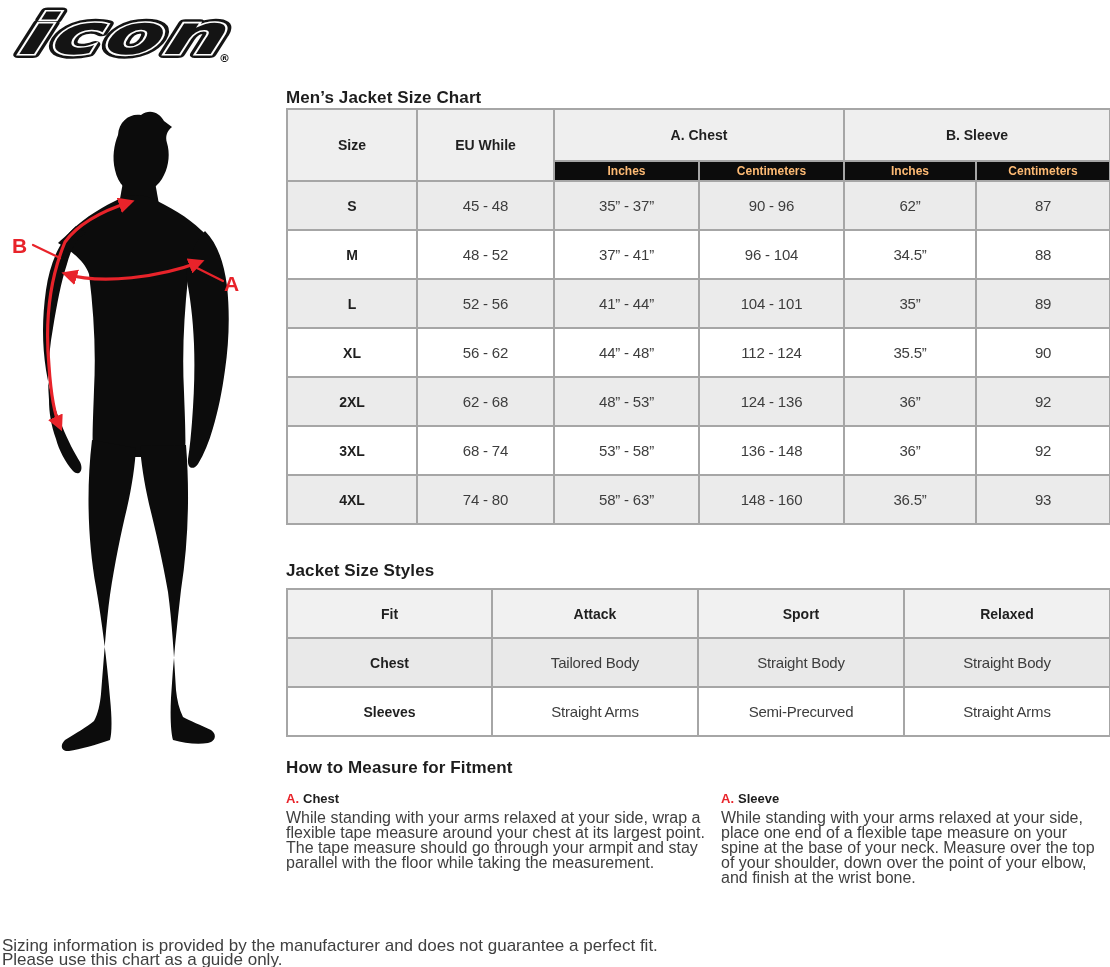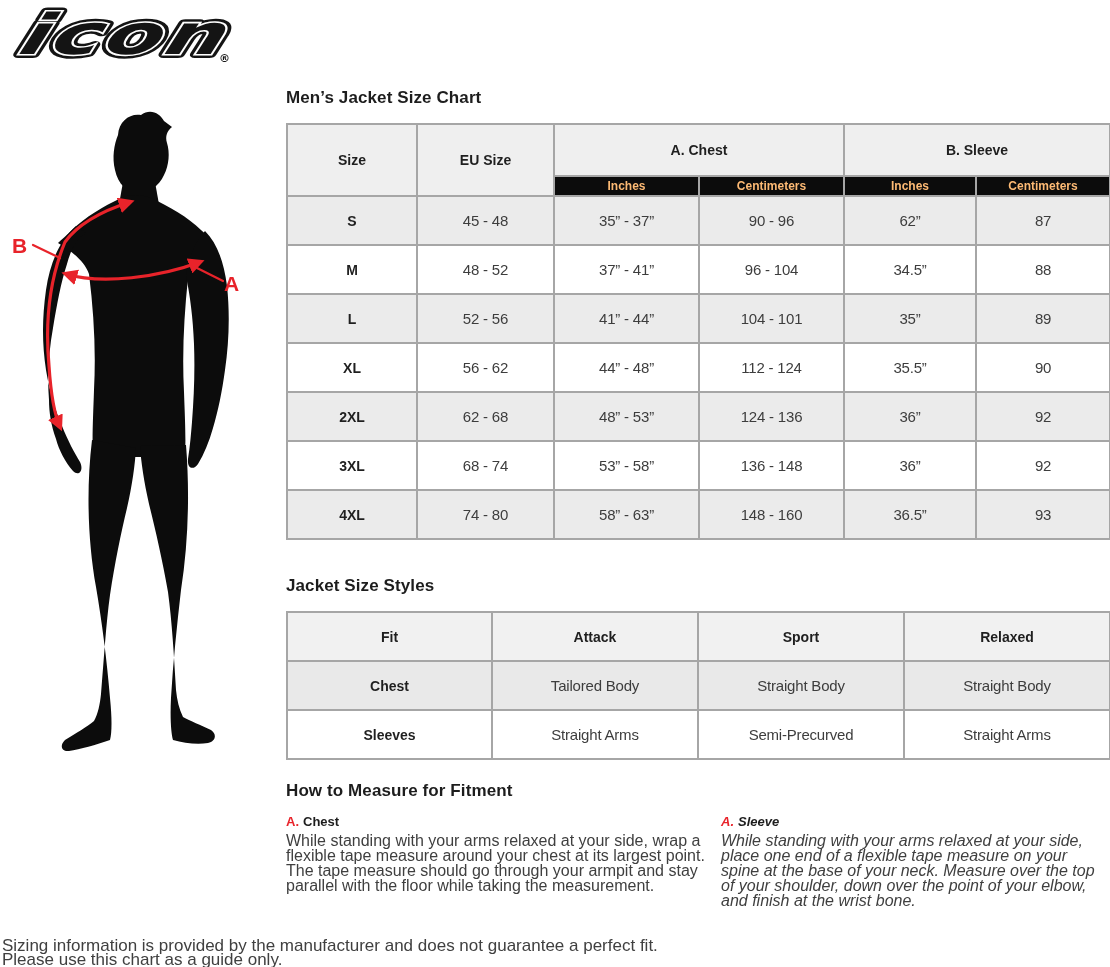--- a/index.html
+++ b/index.html
@@ -15,44 +15,44 @@
   
   #figure{position:absolute;left:0;top:90px;}
   .sil{fill:#0c0c0c;}
   .redline{fill:none;stroke:#e8232a;stroke-width:3.2;stroke-linecap:round;}
   .leader{fill:none;stroke:#e8232a;stroke-width:2.2;stroke-linecap:round;}
   .ab-label{fill:#e8232a;font-size:21px;font-weight:bold;font-family:"Liberation Sans",sans-serif;}
 
   
   #content{position:absolute;left:286px;top:88px;width:872px;}
   h2{font-size:17px;line-height:20px;font-weight:700;color:#1d1d1d;margin:0;letter-spacing:.1px;}
-  #size-chart-table{margin-top:15px;}
+  #size-chart-table{}
   #styles-title{margin-top:36px;}
-  #styles-table{margin-top:15px;padding-left:36px;}
+  #styles-table{margin-top:7px;padding-left:36px;}
   #measure-title{margin-top:21px;}
 
   table{border-collapse:collapse;width:823px;table-layout:fixed;}
   th,td{border:2px solid #a6a6a6;text-align:center;vertical-align:middle;padding:0;}
   td{font-size:15px;color:#3d3d3d;letter-spacing:-.2px;}
   .th-main{height:50px;background:#efefef;font-size:14px;color:#1f1f1f;font-weight:700;}
   .subhead th{height:18px;background:#0c0c0c;color:#fdba74;font-size:12px;font-weight:700;letter-spacing:0;}
   .size-table td{height:47px;}
   .row-alt{background:#ebebeb;}
   .c-size{font-weight:700;font-size:14px;color:#1f1f1f;letter-spacing:0;}
 
   .styles-table th{height:47px;background:#f1f1f1;font-size:14px;color:#1f1f1f;font-weight:700;}
   .styles-table td{height:47px;}
   .row-gray{background:#e9e9e9;}
   .c-label{font-weight:700;font-size:14px;color:#1f1f1f;letter-spacing:0;}
 
   
   #measure-items{display:flex;margin-top:13px;}
   .m-item{box-sizing:border-box;}
   .m-item.left{width:435px;padding-right:14px;}
-  .m-item.right{width:388px;font-style:italic;}
+  .m-item.right{width:388px;}
   .m-head{font-size:13px;font-weight:700;color:#1d1d1d;}
   .m-letter{color:#e8232a;margin-right:4px;}
   .m-item p{margin:4px 0 0 0;font-size:16px;line-height:15px;color:#3f3f3f;}
 
   
   #disclaimer{position:absolute;left:2px;top:939px;font-size:17px;line-height:14px;color:#404040;}
 </style>
 </head>
 <body>
 
@@ -100,21 +100,21 @@
         <col style="width:130px">
         <col style="width:137px">
         <col style="width:145px">
         <col style="width:145px">
         <col style="width:132px">
         <col style="width:134px">
       </colgroup>
     <thead>
       <tr>
         <th class="th-main" rowspan="2">Size</th>
-        <th class="th-main" rowspan="2">EU Size</th>
+        <th class="th-main" rowspan="2">EU While</th>
         <th class="th-main" colspan="2">A. Chest</th>
         <th class="th-main" colspan="2">B. Sleeve</th>
       </tr>
       <tr class="subhead">
         <th>Inches</th>
         <th>Centimeters</th>
         <th>Inches</th>
         <th>Centimeters</th>
       </tr>
     </thead>

